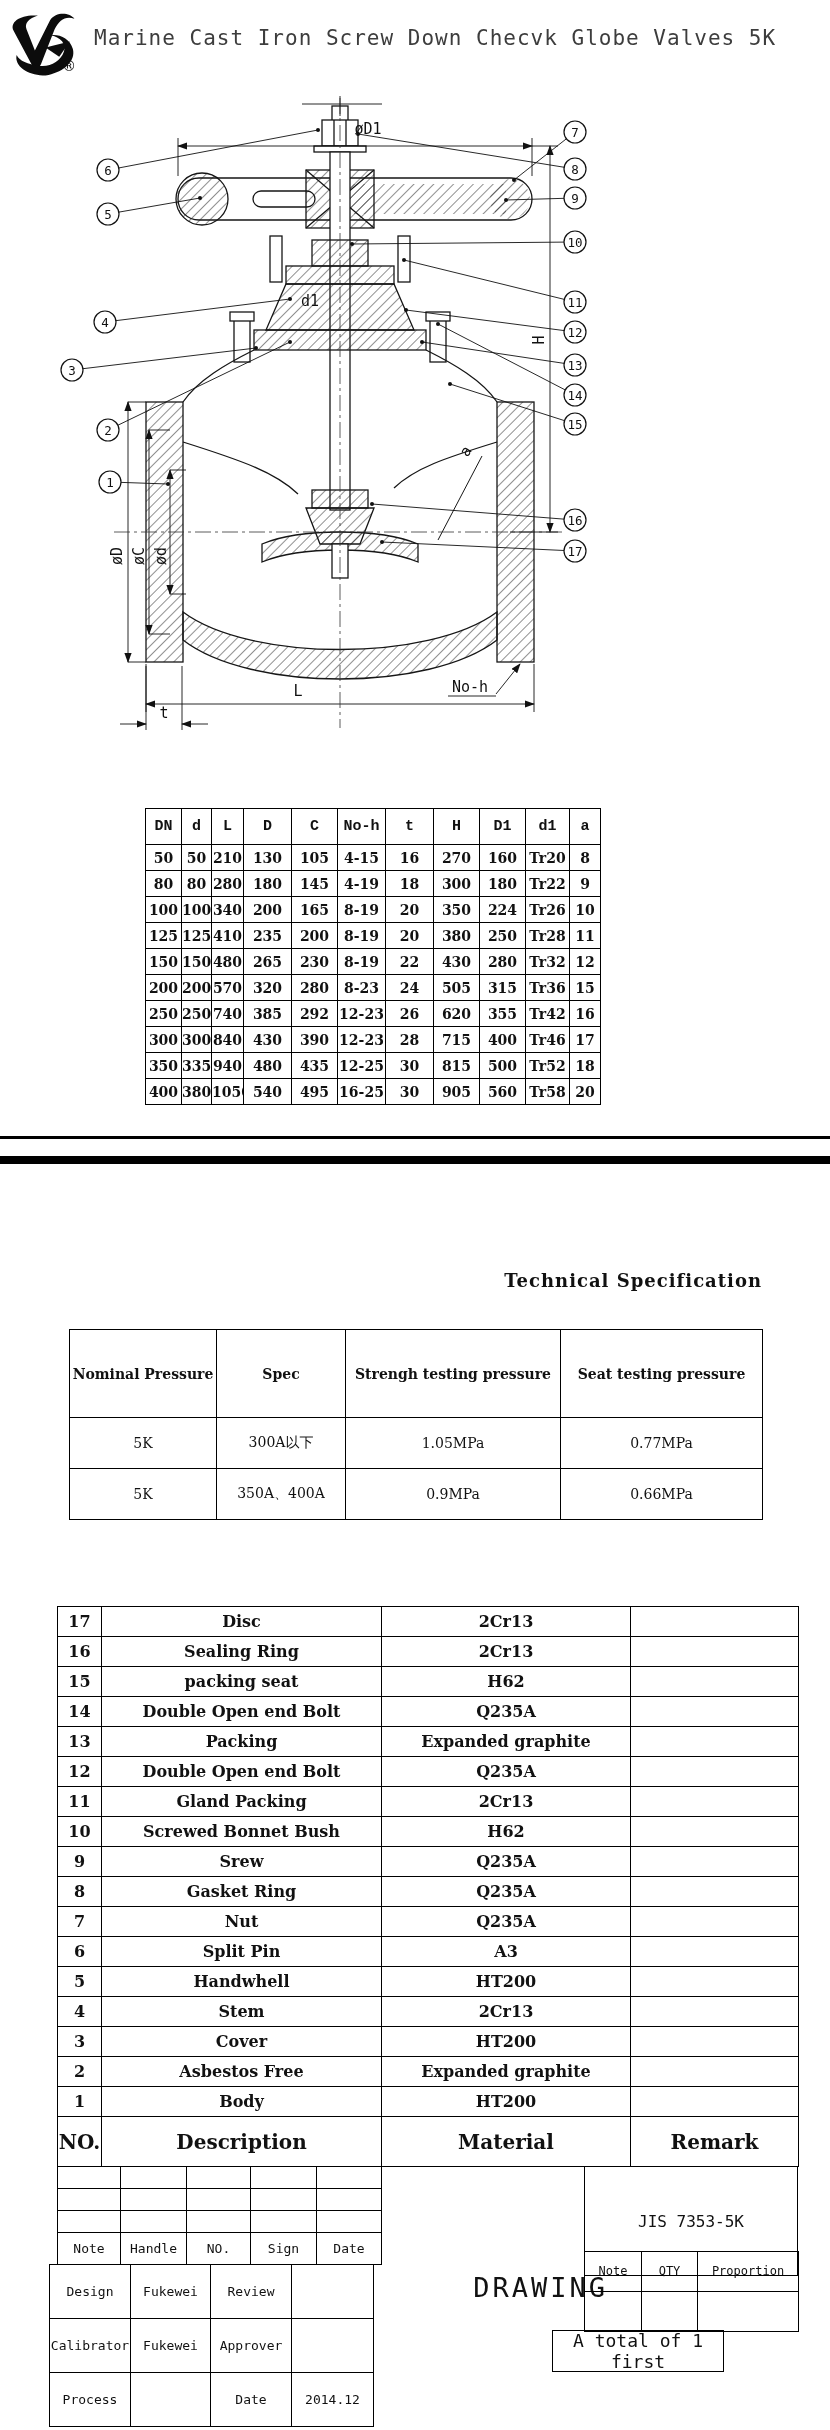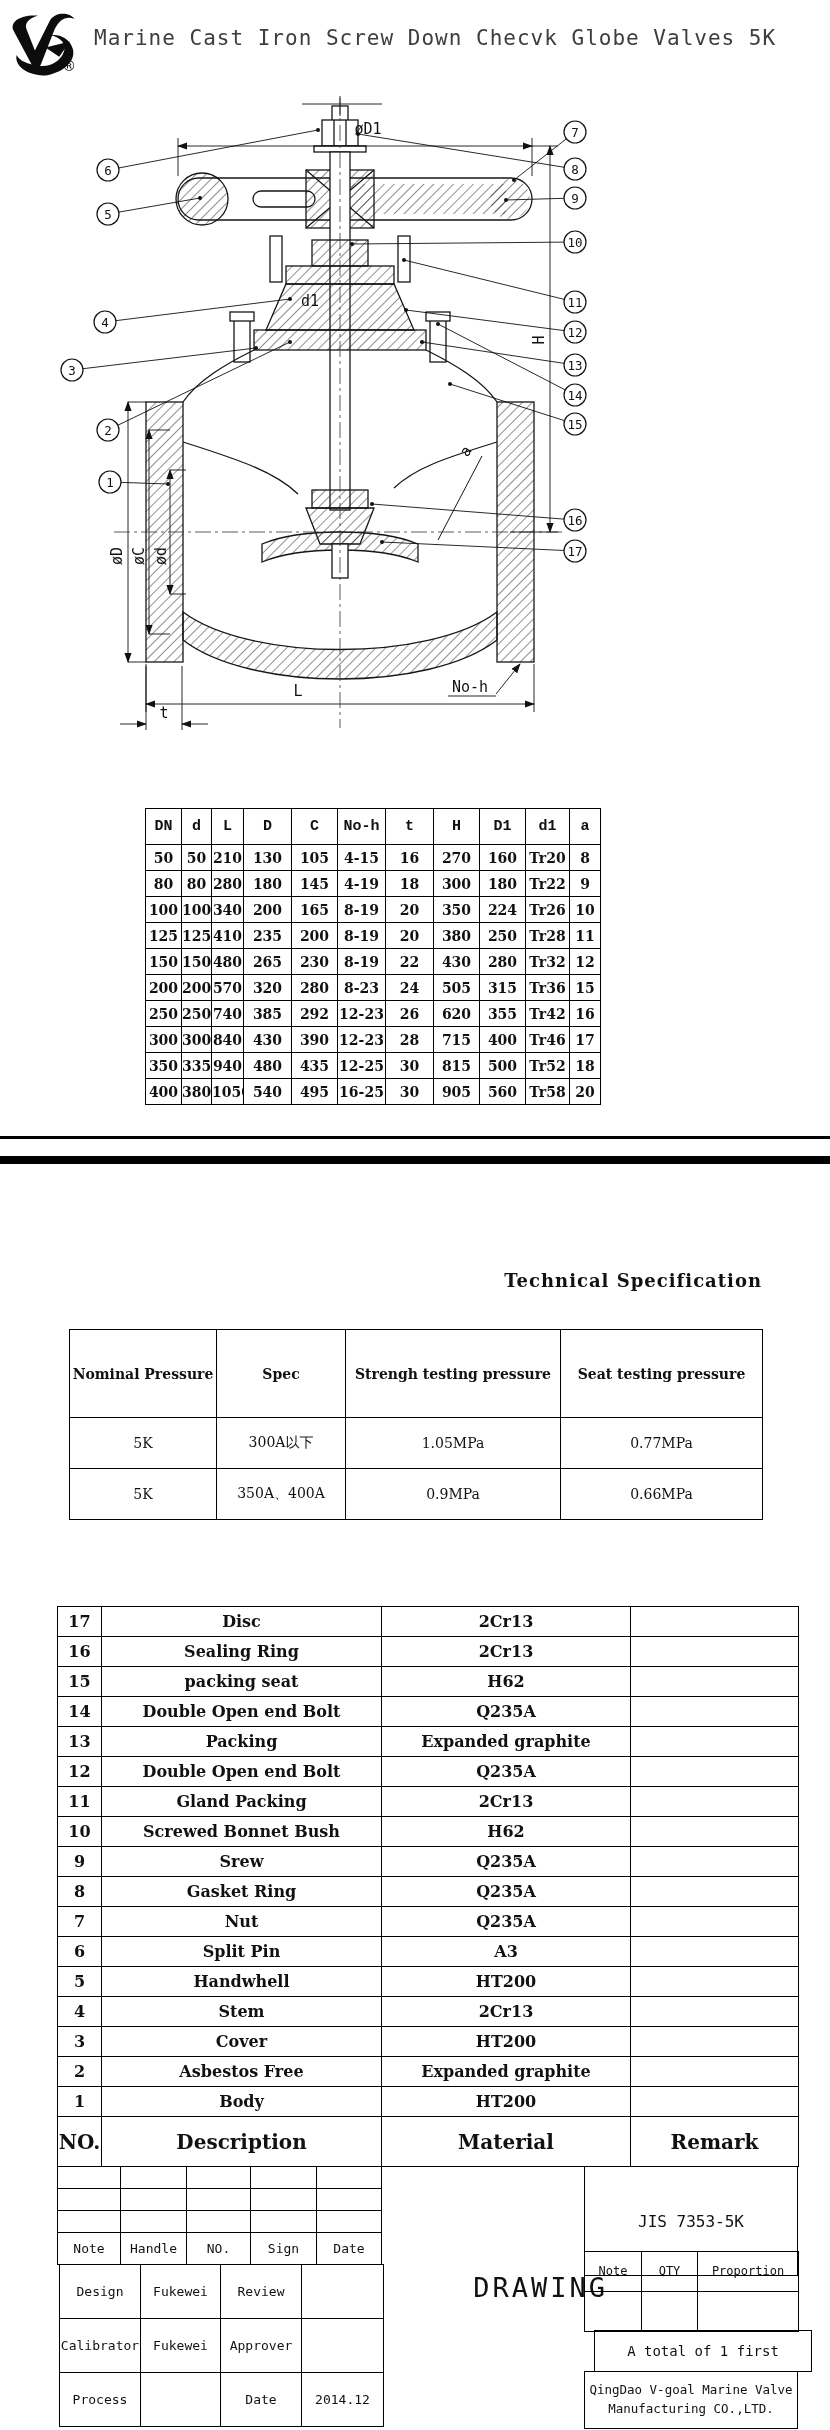--- a/index.html
+++ b/index.html
@@ -31,21 +31,21 @@
 
   .partstbl{position:absolute;left:57px;top:1606px;width:741px}
   .partstbl td{height:30px;font-size:16px;font-weight:700}
   .partstbl tr.pfoot td{height:50px;font-size:20px;font-weight:700}
 
   
   .thin{font-family:"DejaVu Sans Mono",monospace;font-weight:400}
   .tb-left-a{position:absolute;left:57px;top:2166px;width:324px}
   .tb-left-a td{height:22px;font-size:13px}
   .tb-left-a tr.hrow td{height:32px}
-  .tb-left-b{position:absolute;left:59px;top:2264px;width:324px}
+  .tb-left-b{position:absolute;left:49px;top:2264px;width:324px}
   .tb-left-b td{height:54px;font-size:13px}
   .tb-cell{border:1.5px solid #000;position:absolute;display:flex;align-items:center;justify-content:center;text-align:center}
   .drawing-label{position:absolute;left:398px;top:2272px;width:210px;text-align:right;
                  font-size:27px;letter-spacing:3px}
 </style>
 </head>
 <body>
 
 <div id="page">
 
@@ -665,18 +665,14 @@
         <td>QTY</td>
         <td>Proportion</td>
       </tr>
       <tr style="height:40px">
           <td></td>
           <td></td>
           <td></td>
         </tr>
     </tbody>
   </table>
-  <div class="tb-cell thin" style="left:594px;top:2330px;width:218px;height:42px;font-size:14px">A total of 1 first</div>
-  <div class="tb-cell thin" style="left:584px;top:2370.5px;width:214px;height:58px;font-size:12.5px;flex-direction:column;line-height:1.45">
-    <span>QingDao V-goal Marine Valve</span>
-    <span>Manufacturing CO.,LTD.</span>
-  </div>
+  <div class="tb-cell thin" style="left:552px;top:2330px;width:172px;height:42px;font-size:18px">A total of 1 first</div>
 </div>
 
 </body></html>

